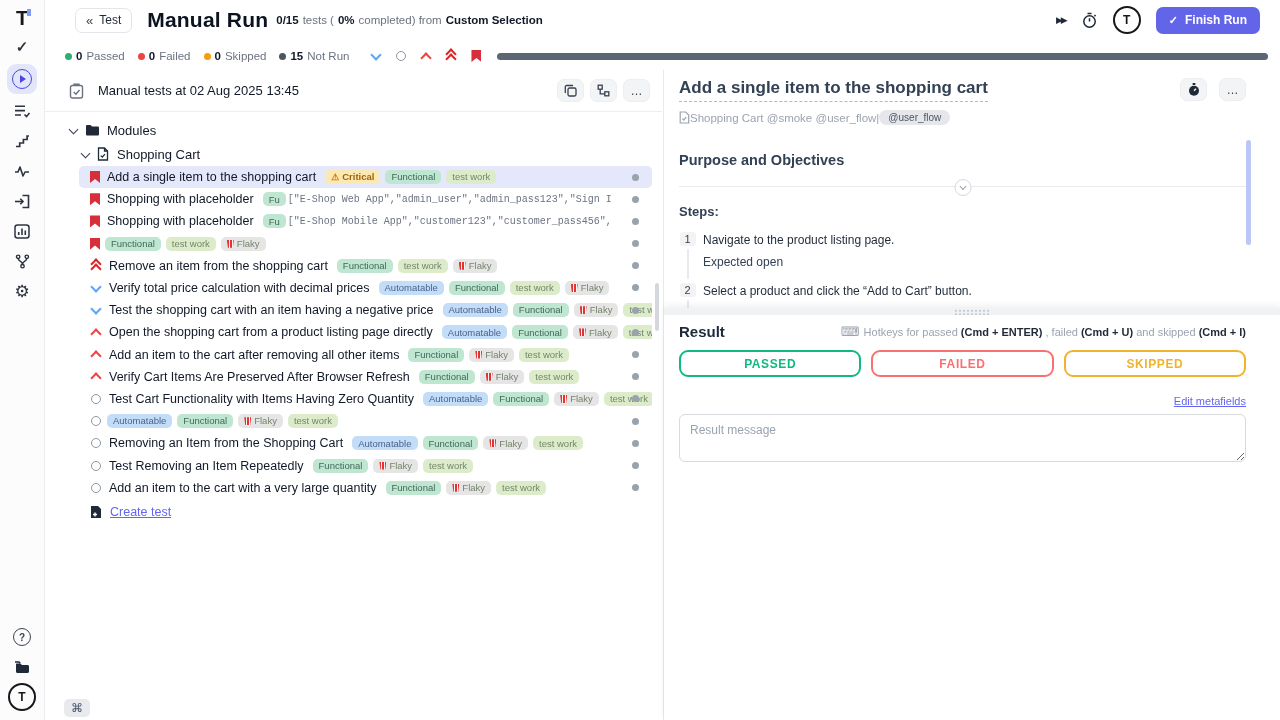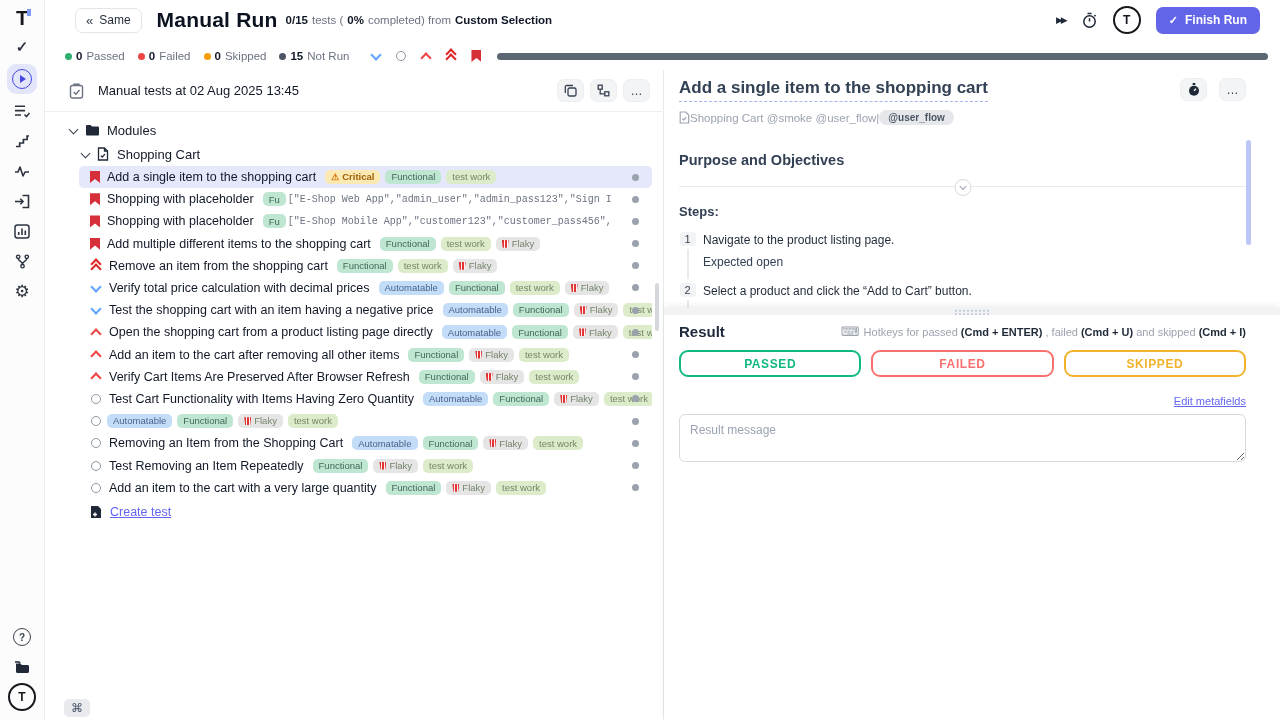--- a/index.html
+++ b/index.html
@@ -95,21 +95,21 @@
   .cmd-chip{position:absolute;left:19px;bottom:3px;width:26px;height:18px;background:#e8eaee;border:none;
             border-radius:5px;font-size:12px;color:#475569;display:flex;align-items:center;justify-content:center;padding:0;}
 
   
   .detail{position:absolute;left:663px;top:70px;right:0;bottom:0;border-left:1px solid #e7e9ec;box-sizing:border-box;}
   .detail-inner{padding:8px 34px 0 15px;}
   .d-titlerow{display:flex;align-items:flex-start;}
   .d-title{font-size:17px;font-weight:600;color:#334155;border-bottom:1.5px dashed #a3b6f2;padding-bottom:3px;width:fit-content;}
   .d-actions{margin-left:auto;display:flex;gap:6px;}
   .crumbs{display:flex;align-items:center;margin-top:8px;font-size:11.5px;color:#9ca3af;}
-  .tagpill{background:#e5e7eb;color:#4b5563;font-size:10px;font-weight:700;border-radius:9px;padding:2px 9px;}
+  .tagpill{background:#e5e7eb;color:#4b5563;font-size:10px;font-weight:400;border-radius:9px;padding:2px 9px;}
   .purpose{font-size:14.5px;font-weight:700;color:#334155;margin-top:27px;}
   .sec-div{position:relative;margin-top:18px;border-top:1px solid #e8eaee;}
   .divcirc{position:absolute;left:50%;top:-8px;transform:translateX(-50%);width:15px;height:15px;background:#fff;
            border:1px solid #d4d8dd;border-radius:50%;display:flex;align-items:center;justify-content:center;}
   .divcirc i{width:4px;height:4px;border-right:1.4px solid #9ca3af;border-bottom:1.4px solid #9ca3af;transform:rotate(45deg);margin-top:-2px;display:block;}
   .steps-h{font-size:13px;font-weight:700;color:#334155;margin-top:17px;}
   .steps{margin-top:13px;}
   .step{display:flex;margin-bottom:4px;}
   .srail{width:17px;display:flex;flex-direction:column;align-items:center;flex:none;}
   .snum{font-size:11px;color:#374151;background:#f1f3f5;border-radius:3px;min-width:12px;height:14px;
@@ -214,21 +214,21 @@
     </div>
     <div class="rail-icon">
         <span class="logo-circ">T</span>
       </div>
   </div>
 </nav>
 
 <header class="hdr">
   <button class="back-btn">
     <span class="chev">«</span>
-    <span>Same</span>
+    <span>Test</span>
   </button>
   <h1>Manual Run</h1>
   <div class="sub">
     <b>0/15</b>
     <span>tests (</span>
     <b>0%</b>
     <span>completed) from</span>
     <b>Custom Selection</b>
   </div>
   <div class="hdr-right">
@@ -382,21 +382,20 @@
         <span class="ticon ticon-bookmark"></span>
         <span class="ttitle">Shopping with placeholder</span>
         <span class="badge fu">
           <span>Fu</span>
         </span>
         <code class="tcode">["E-Shop Mobile App","customer123","customer_pass456","Log In","Welc…</code>
         <span class="rdot"></span>
       </div>
       <div class="trow">
         <span class="ticon ticon-bookmark"></span>
-        <span class="ttitle">Add multiple different items to the shopping cart</span>
         <span class="badge functional">
           <span>Functional</span>
         </span>
         <span class="badge testwork">
           <span>test work</span>
         </span>
         <span class="badge flaky">
           <i class="popcorn"></i>
           <span>Flaky</span>
         </span>

